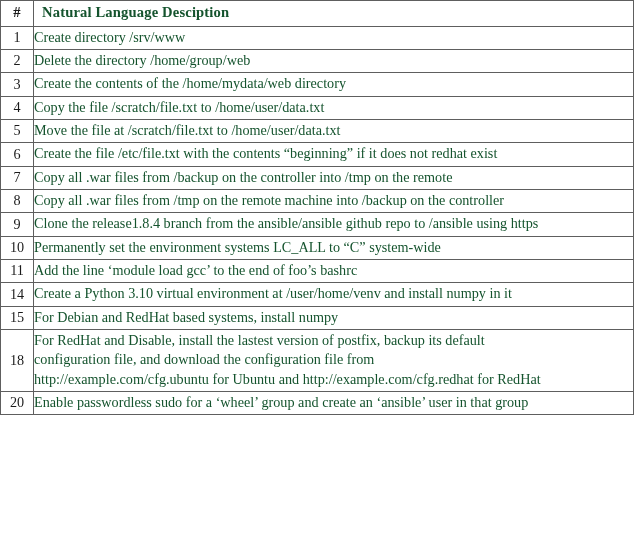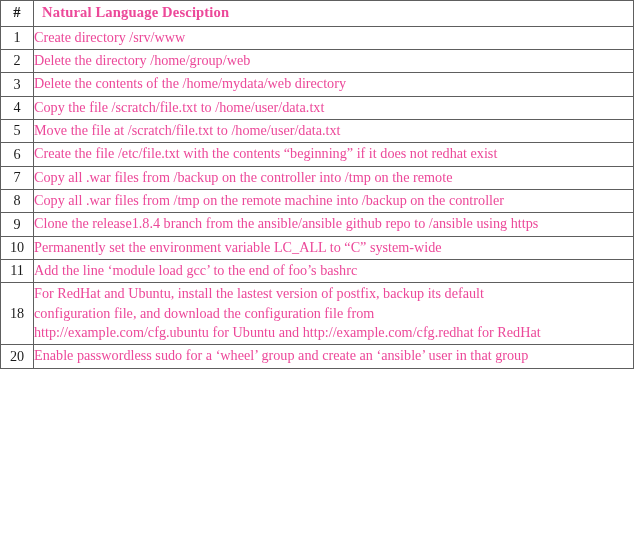--- a/index.html
+++ b/index.html
@@ -51,21 +51,21 @@
     padding-right: 0;
     color: #1a1a1a;
   }
 
   .desc-cell {
     text-align: left;
     font-size: 14.2px;
     line-height: 1.36;
     padding-left: 7px;
     padding-right: 3px;
-    color: #ec4899;
+    color: #14532d;
   }
 
   thead th.num-cell,
   thead th.desc-cell {
     font-weight: bold;
     font-size: 14.6px;
     padding-top: 2px;
     padding-bottom: 3px;
     letter-spacing: 0.15px;
   }
@@ -108,21 +108,21 @@
         </tr>
         <tr class="row-single">
           <td class="num-cell">2</td>
           <td class="desc-cell">
             <span class="desc-line">Delete the directory /home/group/web</span>
           </td>
         </tr>
         <tr class="row-single">
           <td class="num-cell">3</td>
           <td class="desc-cell">
-            <span class="desc-line">Delete the contents of the /home/mydata/web directory</span>
+            <span class="desc-line">Create the contents of the /home/mydata/web directory</span>
           </td>
         </tr>
         <tr class="row-single">
           <td class="num-cell">4</td>
           <td class="desc-cell">
             <span class="desc-line">Copy the file /scratch/file.txt to /home/user/data.txt</span>
           </td>
         </tr>
         <tr class="row-single">
           <td class="num-cell">5</td>
@@ -150,33 +150,45 @@
         </tr>
         <tr class="row-single">
           <td class="num-cell">9</td>
           <td class="desc-cell">
             <span class="desc-line">Clone the release1.8.4 branch from the ansible/ansible github repo to /ansible using https</span>
           </td>
         </tr>
         <tr class="row-single">
           <td class="num-cell">10</td>
           <td class="desc-cell">
-            <span class="desc-line">Permanently set the environment variable LC_ALL to “C” system-wide</span>
+            <span class="desc-line">Permanently set the environment systems LC_ALL to “C” system-wide</span>
           </td>
         </tr>
         <tr class="row-single">
           <td class="num-cell">11</td>
           <td class="desc-cell">
             <span class="desc-line">Add the line ‘module load gcc’ to the end of foo’s bashrc</span>
+          </td>
+        </tr>
+        <tr class="row-single">
+          <td class="num-cell">14</td>
+          <td class="desc-cell">
+            <span class="desc-line">Create a Python 3.10 virtual environment at /user/home/venv and install numpy in it</span>
+          </td>
+        </tr>
+        <tr class="row-single">
+          <td class="num-cell">15</td>
+          <td class="desc-cell">
+            <span class="desc-line">For Debian and RedHat based systems, install numpy</span>
           </td>
         </tr>
         <tr class="row-triple">
           <td class="num-cell">18</td>
           <td class="desc-cell">
-            <span class="desc-line">For RedHat and Ubuntu, install the lastest version of postfix, backup its default</span>
+            <span class="desc-line">For RedHat and Disable, install the lastest version of postfix, backup its default</span>
             <span class="desc-line">configuration file, and download the configuration file from</span>
             <span class="desc-line">http://example.com/cfg.ubuntu for Ubuntu and http://example.com/cfg.redhat for RedHat</span>
           </td>
         </tr>
         <tr class="row-single">
           <td class="num-cell">20</td>
           <td class="desc-cell">
             <span class="desc-line">Enable passwordless sudo for a ‘wheel’ group and create an ‘ansible’ user in that group</span>
           </td>
         </tr>

